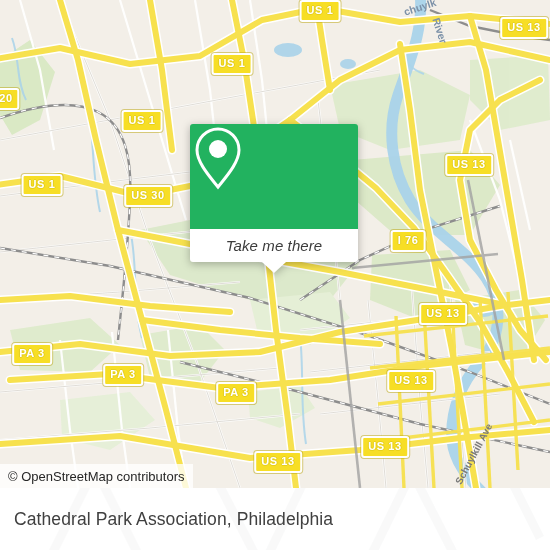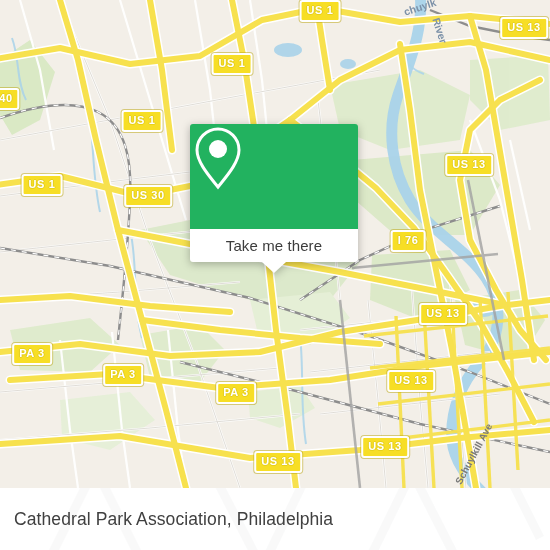--- a/index.html
+++ b/index.html
@@ -72,20 +72,21 @@
   #callout .bottom{
     background:#ffffff;
     height:33px;
     border-radius:0 0 3px 3px;
     display:flex;align-items:center;justify-content:center;
   }
   #callout .bottom .label{
     color:#3c3c3c;
     font-size:15px;
     letter-spacing:.1px;
+    font-style:italic;
   }
   #callout .tail{
     position:absolute;
     left:50%;bottom:-11px;
     margin-left:-12px;
     width:0;height:0;
     border-left:12px solid transparent;
     border-right:12px solid transparent;
     border-top:11px solid #ffffff;
   }
@@ -304,21 +305,21 @@
         <div class="shield" style="left: 320px; top: 11px;">
           <span>US 1</span>
         </div>
         <div class="shield" style="left: 524px; top: 28px;">
           <span>US 13</span>
         </div>
         <div class="shield" style="left: 232px; top: 64px;">
           <span>US 1</span>
         </div>
         <div class="shield" style="left: 6px; top: 99px;">
-          <span>40</span>
+          <span>20</span>
         </div>
         <div class="shield" style="left: 142px; top: 121px;">
           <span>US 1</span>
         </div>
         <div class="shield" style="left: 469px; top: 165px;">
           <span>US 13</span>
         </div>
         <div class="shield" style="left: 42px; top: 185px;">
           <span>US 1</span>
         </div>
@@ -363,20 +364,23 @@
           <path d="M28 5 C16.4 5 7 14.4 7 26 C7 39 21 54 28 63 C35 54 49 39 49 26 C49 14.4 39.6 5 28 5 Z" fill="none" stroke="#ffffff" stroke-width="3"></path>
           <circle cx="28" cy="25" r="9" fill="#ffffff"></circle>
         </svg>
       </div>
       <div class="bottom">
         <span class="label">Take me there</span>
       </div>
       <div class="tail"></div>
     </div>
 
+    <div id="attribution">
+      <span>© OpenStreetMap contributors</span>
+    </div>
   </div>
 
   <div id="bottombar">
     <svg class="watermark" viewBox="0 0 550 120">
       <g stroke="#9aa0a6" stroke-width="9" fill="none">
         <path d="M40 120 L95 10 L150 120"></path>
         <path d="M200 -10 L262 110 L320 -10"></path>
         <path d="M360 120 L412 14 L466 120"></path>
         <path d="M500 0 L540 80"></path>
       </g>

